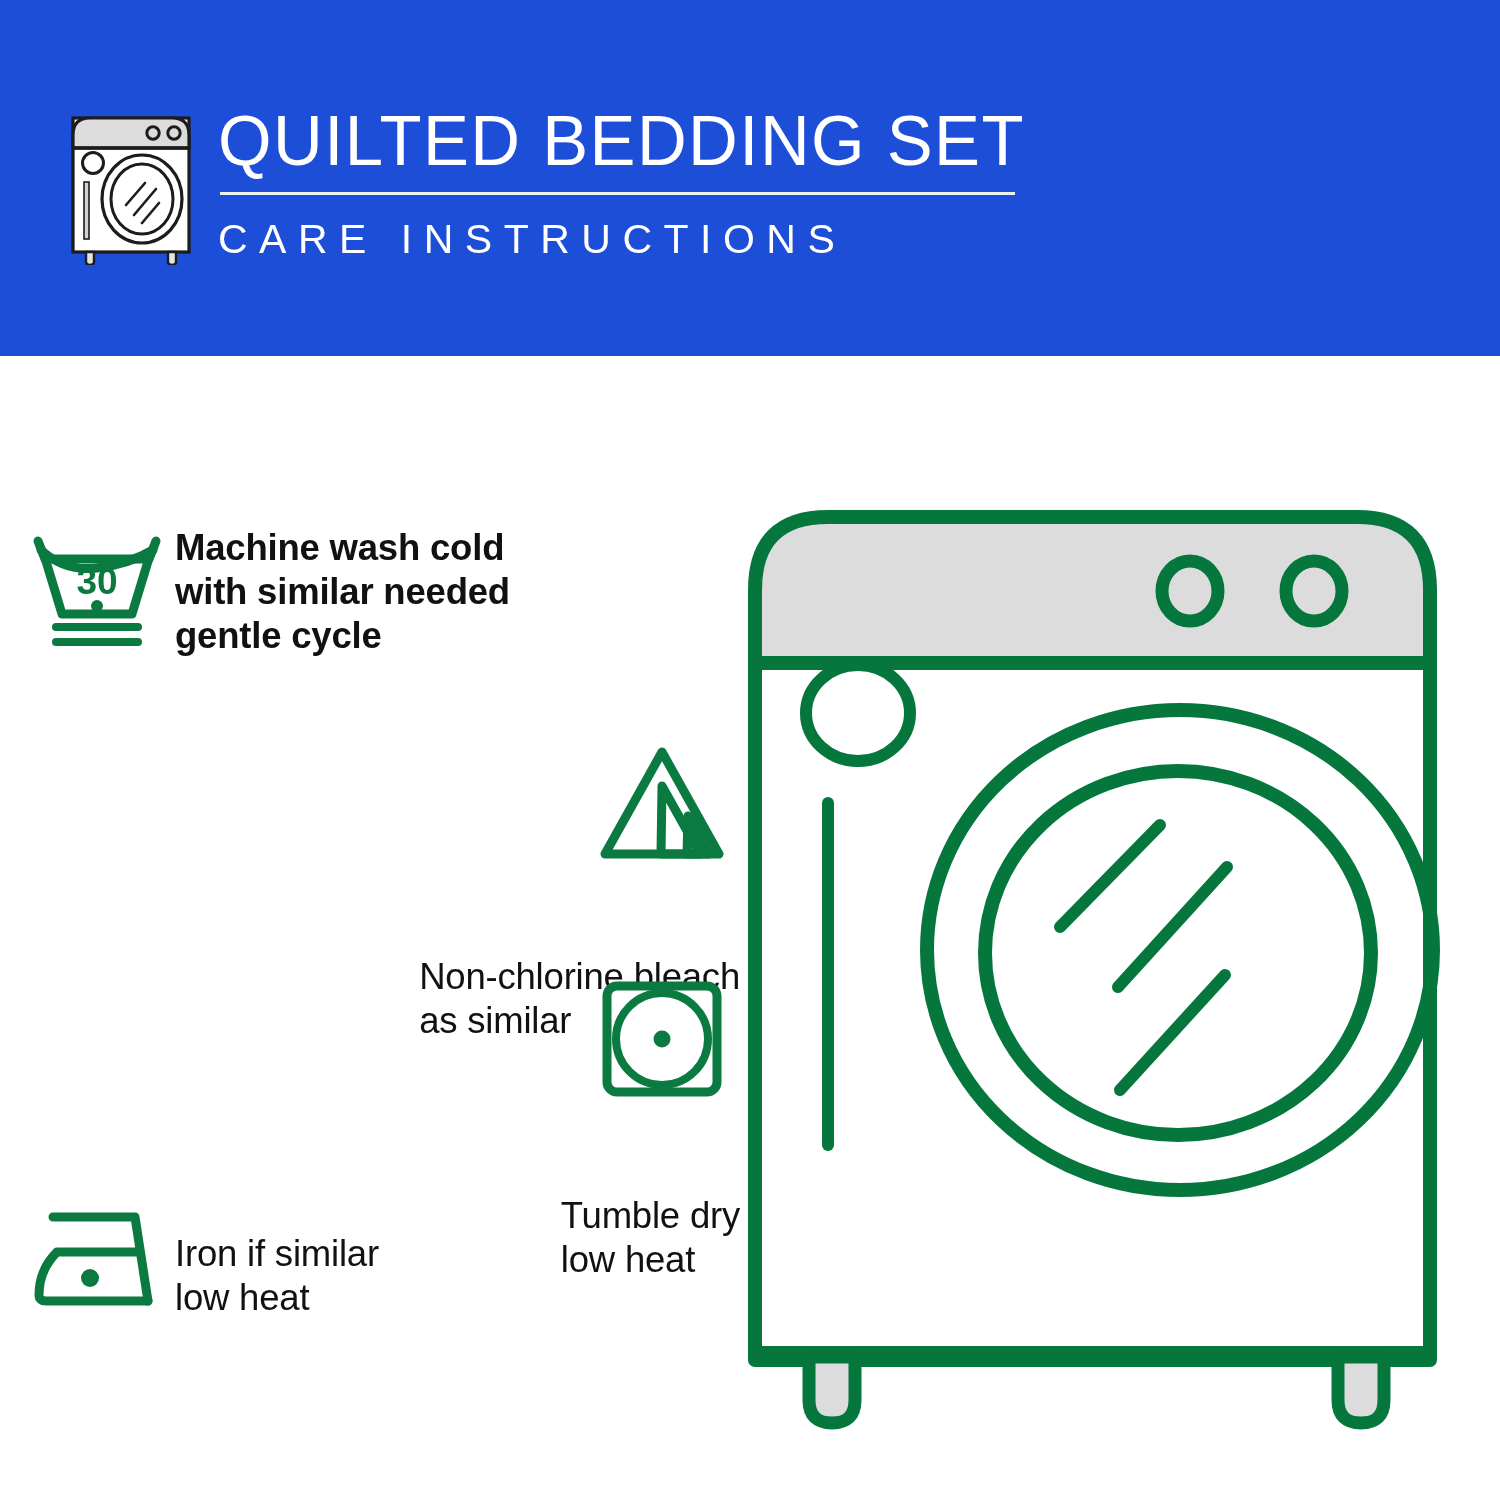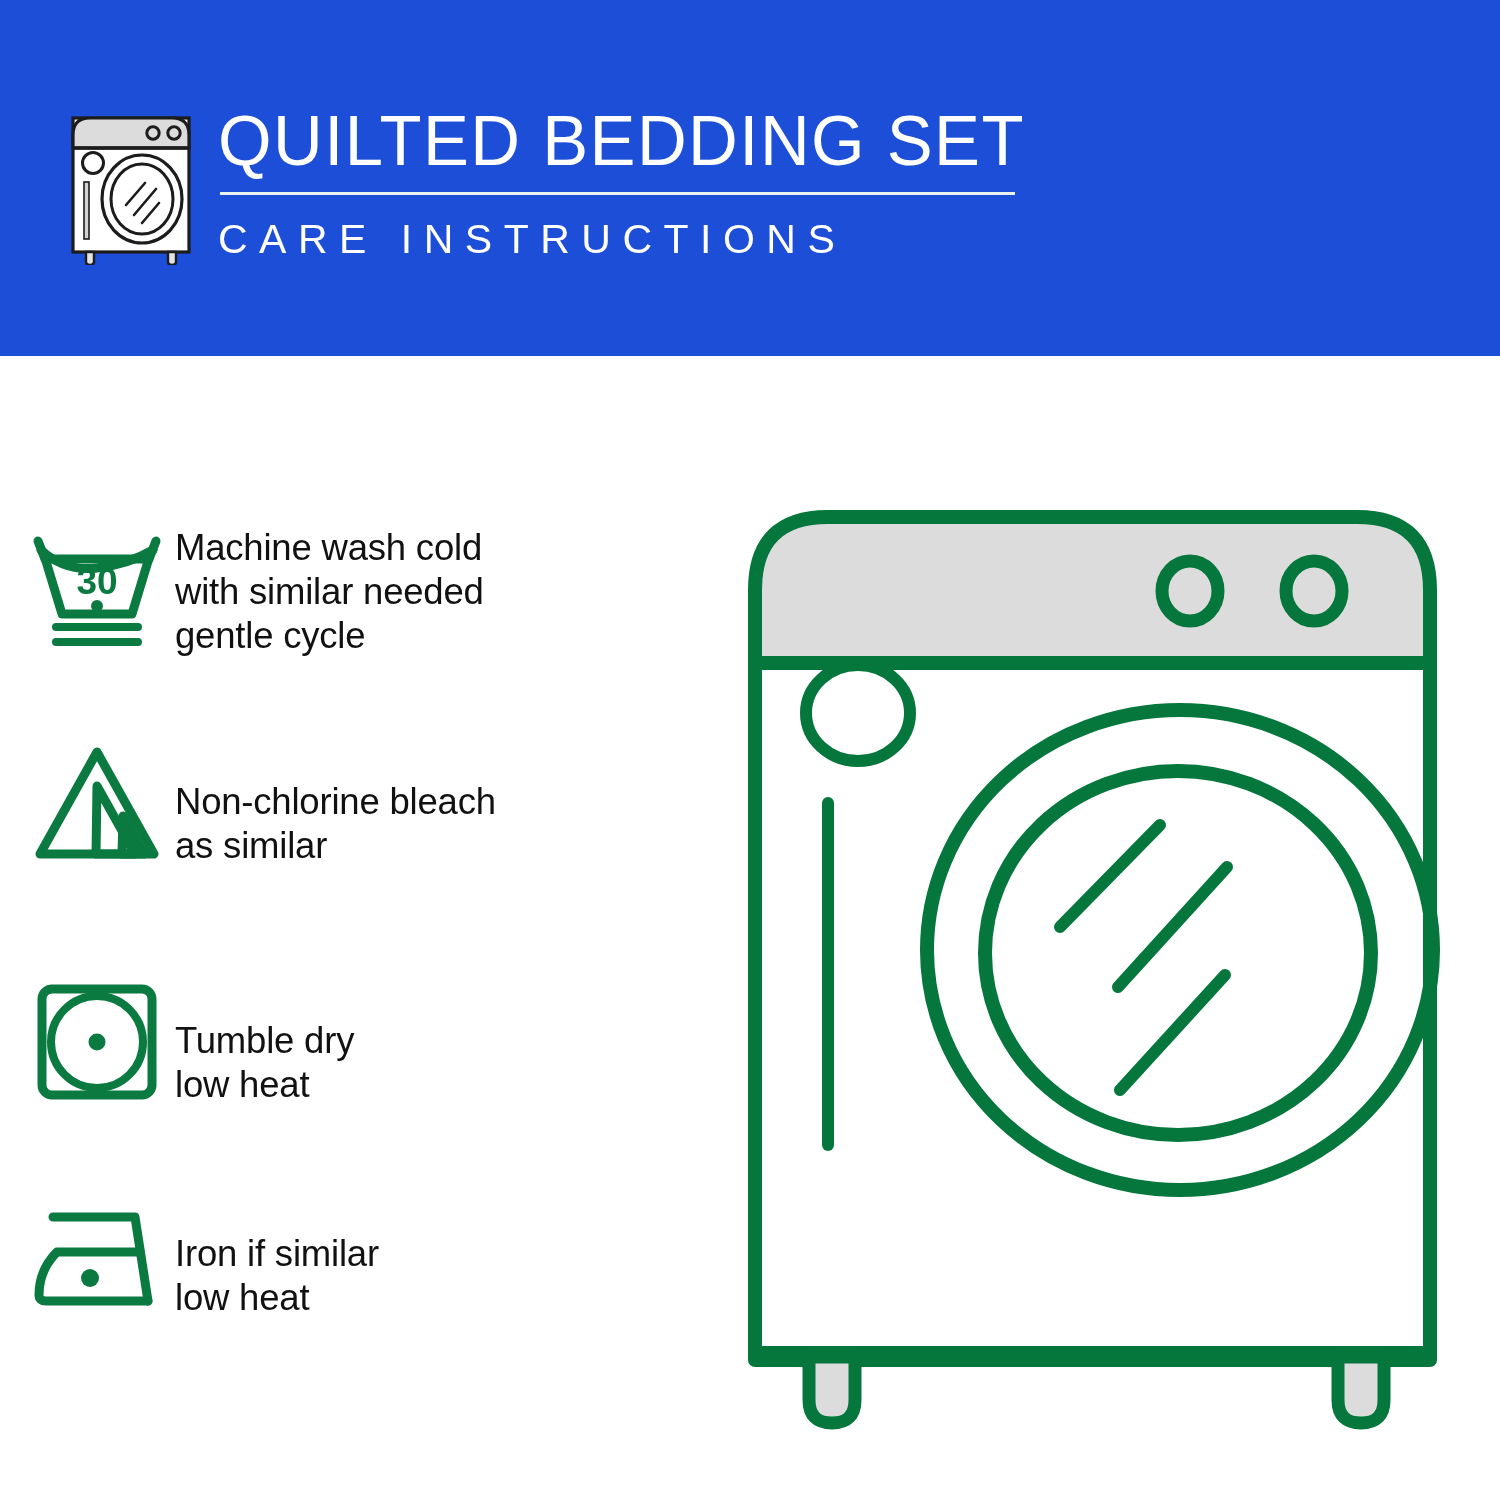--- a/index.html
+++ b/index.html
@@ -82,25 +82,25 @@
     box-sizing: border-box;
   }
   .care-text {
     font-size: 36.5px;
     line-height: 44px;
     color: #111111;
     letter-spacing: -0.2px;
     padding-top: 8px;
   }
   #care-row-0 { top: 152px; }
-  #care-row-1 { top: 382px; }
-  #care-row-2 { top: 618px; }
+  #care-row-1 { top: 382px; flex-direction: column; }
+  #care-row-2 { top: 618px; flex-direction: column; }
   #care-row-3 { top: 840px; }
 
-  #care-row-0 .care-text { padding-top: 18px; }
+  #care-row-0 .care-text { padding-top: 18px; font-weight: bold; }
   #care-row-1 .care-text { padding-top: 42px; }
   #care-row-2 .care-text { padding-top: 45px; }
   #care-row-3 .care-text { padding-top: 36px; }
 
   
   #machine-illustration {
     position: absolute;
     left: 740px; top: 495px;
     width: 715px; height: 935px;
   }

